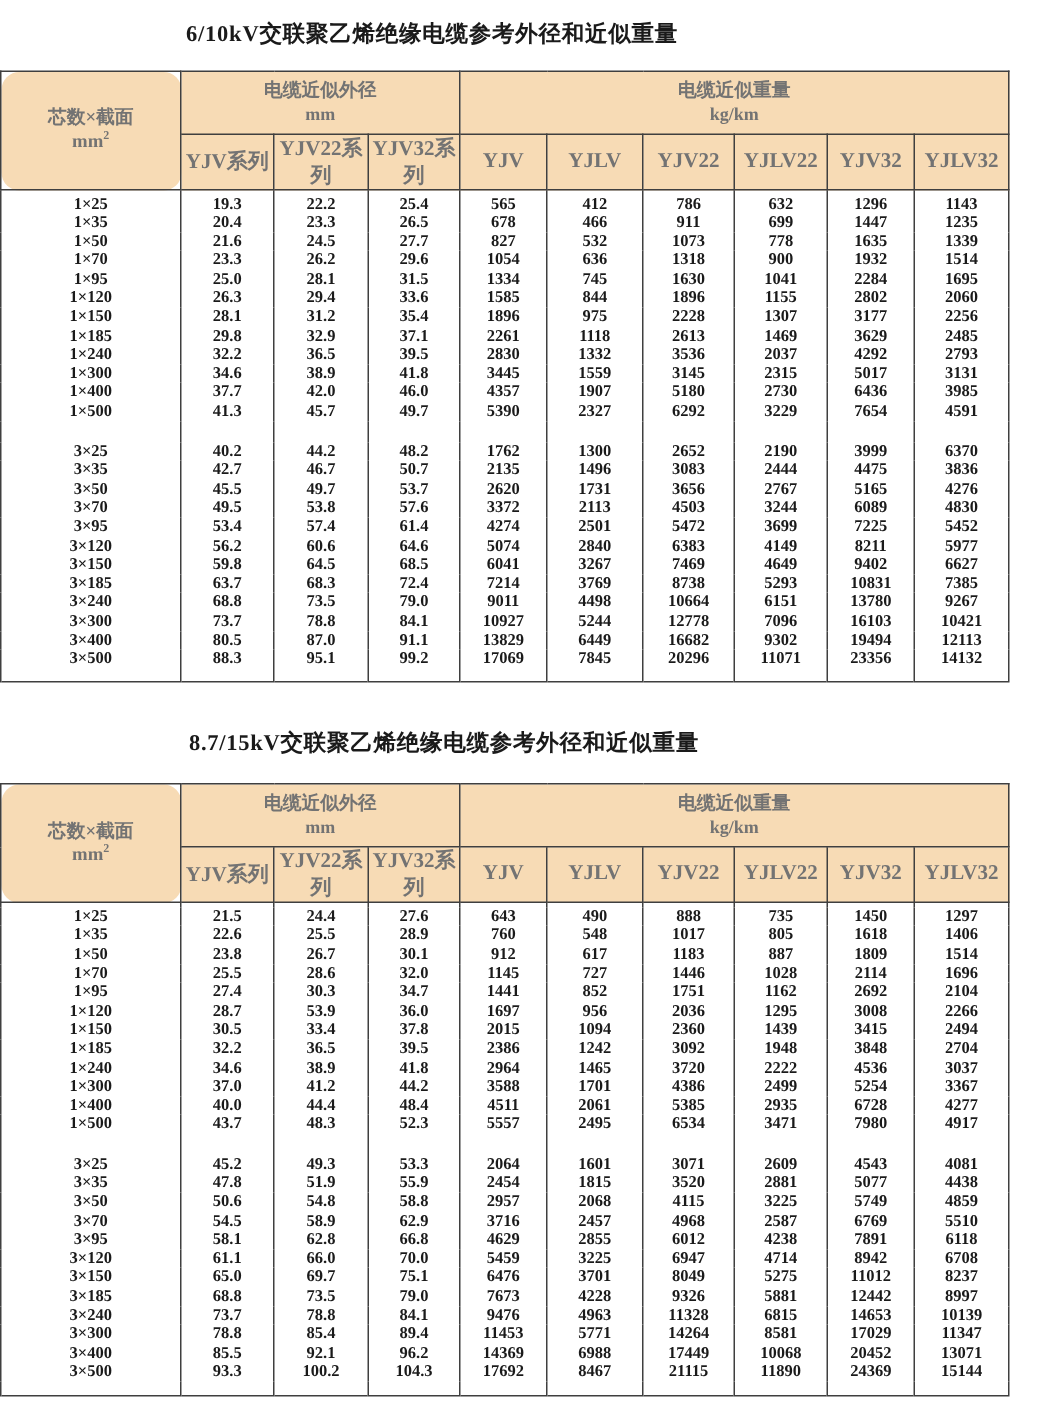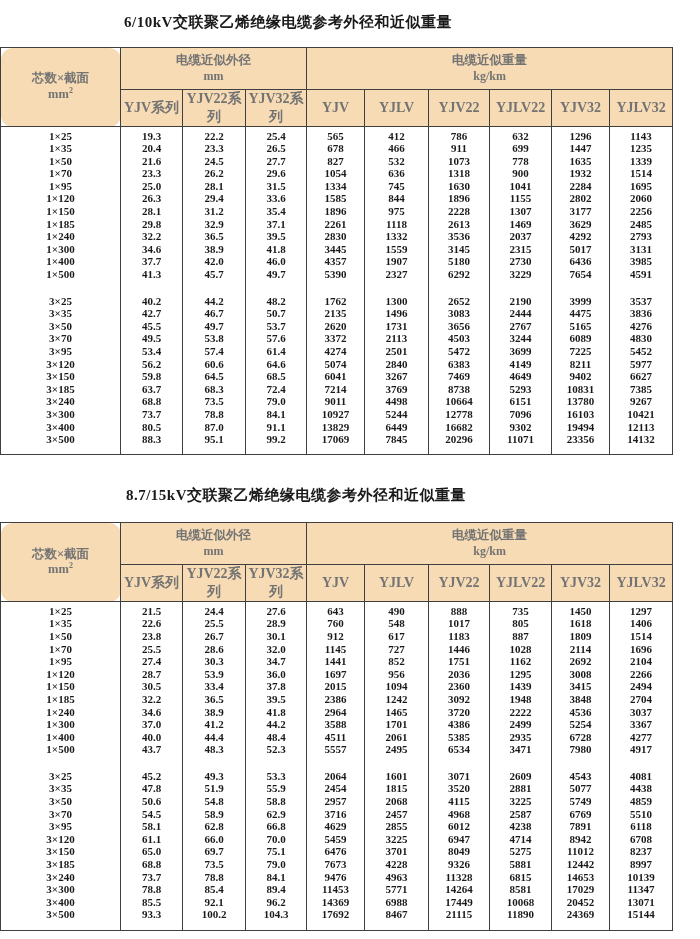--- a/index.html
+++ b/index.html
@@ -262,21 +262,21 @@
           <tr>
             <td>3×25</td>
             <td>40.2</td>
             <td>44.2</td>
             <td>48.2</td>
             <td>1762</td>
             <td>1300</td>
             <td>2652</td>
             <td>2190</td>
             <td>3999</td>
-            <td>3537</td>
+            <td>6370</td>
           </tr>
           <tr>
             <td>3×35</td>
             <td>42.7</td>
             <td>46.7</td>
             <td>50.7</td>
             <td>2135</td>
             <td>1496</td>
             <td>3083</td>
             <td>2444</td>

